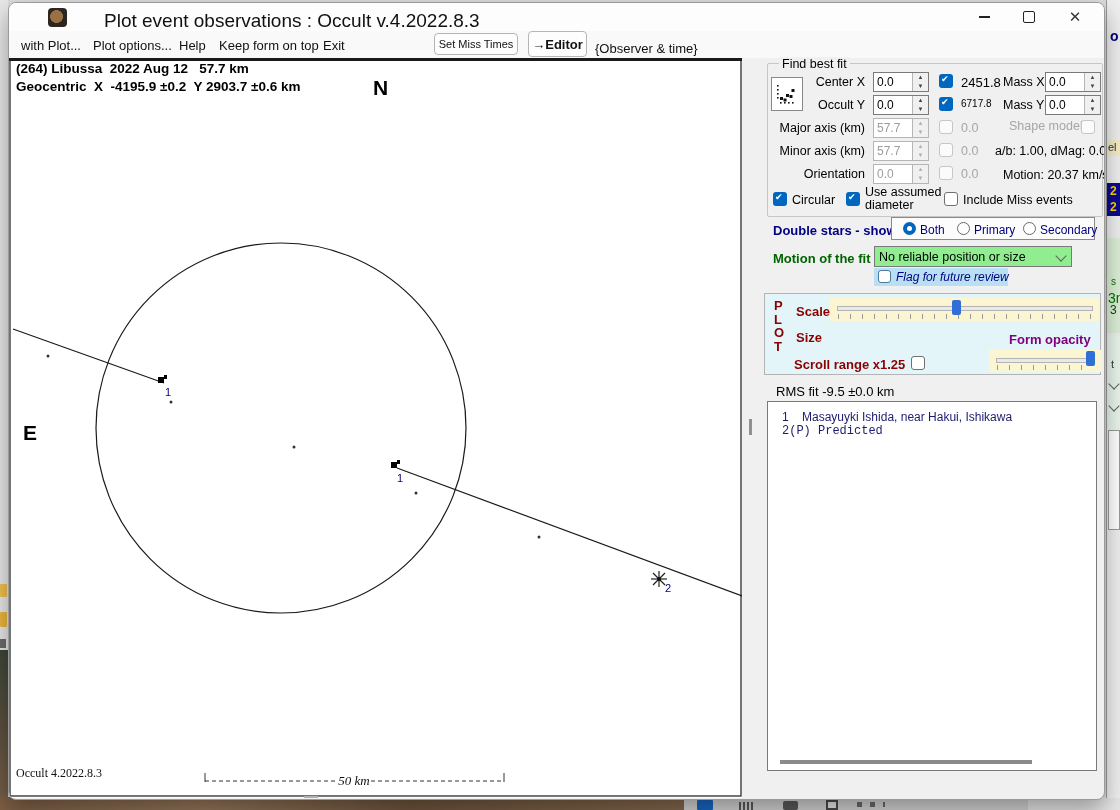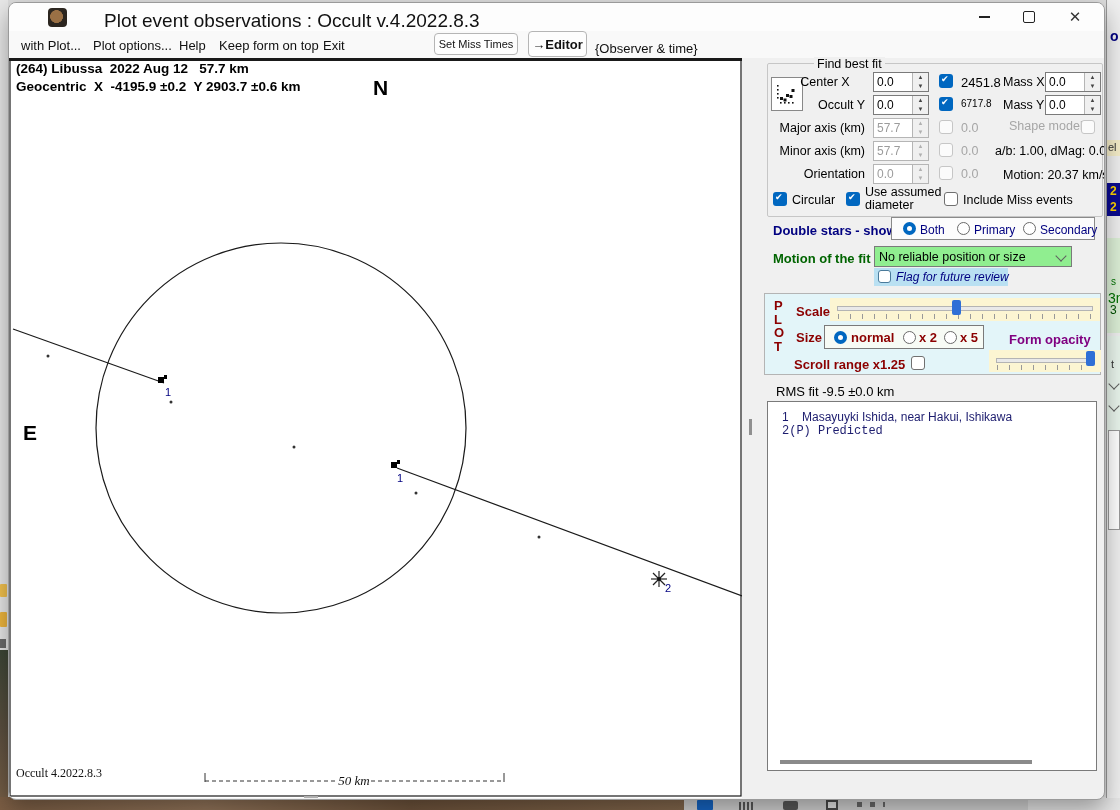--- a/index.html
+++ b/index.html
@@ -167,42 +167,42 @@
       <div class="plot-hdr" style="top:21px;">Geocentric  X  -4195.9 ±0.2  Y 2903.7 ±0.6 km</div>
       <div class="compass" style="left:364px;top:18px;">N</div>
       <div class="compass" style="left:14px;top:363px;">E</div>
       <div class="abs plot-serif" style="left:7px;top:708px;font-size:12px;color:#111;">Occult 4.2022.8.3</div>
     </div>
 
     <div class="abs" style="left:740px;top:416px;width:3px;height:16px;background:#909090;"></div>
     <div class="abs" style="left:295px;top:793px;width:14px;height:2px;background:#b0b0b0;"></div>
 
     <div class="abs" style="left:758px;top:60px;width:334px;height:152px;border:1px solid #c6c6c6;border-radius:2px;"></div>
-    <div class="lbl" style="left:770px;top:54px;background:#f0f0f0;padding:0 3px;margin-left:35px;">Find best fit</div>
+    <div class="lbl" style="left:770px;top:54px;background:#f0f0f0;padding:0 3px;">Find best fit</div>
     <div class="abs" style="left:762px;top:74px;width:32px;height:34px;background:#fff;border:1px solid #888;box-sizing:border-box;display:flex;align-items:center;justify-content:center;">
       <svg width="24" height="24" viewBox="0 0 24 24">
         <g fill="#111">
           <rect x="2" y="3" width="1.6" height="1.6"></rect>
             <rect x="2" y="7" width="1.6" height="1.6"></rect>
             <rect x="2" y="11" width="1.6" height="1.6"></rect>
             <rect x="2" y="15" width="1.6" height="1.6"></rect>
           <rect x="5" y="20" width="1.6" height="1.6"></rect>
             <rect x="9" y="20" width="1.6" height="1.6"></rect>
             <rect x="13" y="20" width="1.6" height="1.6"></rect>
             <rect x="17" y="20" width="1.6" height="1.6"></rect>
           <rect x="5" y="15" width="3" height="3"></rect>
             <rect x="8.5" y="16.5" width="3" height="3"></rect>
             <rect x="11" y="12" width="3" height="3"></rect>
             <rect x="14.5" y="13" width="3" height="3"></rect>
             <rect x="16.5" y="7" width="3" height="3"></rect>
         </g>
       </svg>
     </div>
 
-    <div class="lbl" style="left:776px;top:72px;width:80px;text-align:center;">Center X</div>
+    <div class="lbl" style="left:776px;top:72px;width:80px;text-align:right;">Center X</div>
     <div class="sp" style="left:864px;top:69px;">
       <div class="val">0.0</div>
       <div class="btns">
           <span class="up"></span>
           <span class="dn"></span>
         </div>
     </div>
     <div class="cb checked" style="left:930px;top:71px;"></div>
     <div class="lbl" style="left:952px;top:72px;font-size:13px;">2451.8</div>
     <div class="lbl" style="left:994px;top:72px;">Mass X</div>
@@ -304,28 +304,20 @@
         <div>O</div>
         <div>T</div>
       </div>
       <div class="abs bold maroon" style="left:31px;top:10px;font-size:13px;">Scale</div>
       <div class="slider" style="left:65px;top:4px;width:270px;height:23px;">
         <div class="track"></div>
         <div class="ticks"></div>
         <div class="thumb" style="left:122px;"></div>
       </div>
       <div class="abs bold maroon" style="left:31px;top:36px;font-size:13px;">Size</div>
-      <div class="abs" style="left:59px;top:31px;width:160px;height:24px;border:1px solid #7a7a7a;background:#f7fbf5;box-sizing:border-box;">
-        <div class="radio sel" style="left:9px;top:5px;"></div>
-        <div class="abs bold maroon nowrap" style="left:26px;top:4px;font-size:13px;">normal</div>
-        <div class="radio" style="left:78px;top:5px;"></div>
-        <div class="abs bold maroon nowrap" style="left:94px;top:4px;font-size:13px;">x 2</div>
-        <div class="radio" style="left:119px;top:5px;"></div>
-        <div class="abs bold maroon nowrap" style="left:135px;top:4px;font-size:13px;">x 5</div>
-      </div>
       <div class="abs bold purple" style="left:244px;top:38px;font-size:13px;">Form opacity</div>
       <div class="abs bold maroon" style="left:29px;top:63px;font-size:13px;">Scroll range x1.25</div>
       <div class="cb un" style="left:146px;top:62px;"></div>
       <div class="slider" style="left:224px;top:56px;width:112px;height:22px;">
         <div class="track"></div>
         <div class="ticks"></div>
         <div class="thumb" style="left:97px;top:1px;"></div>
       </div>
     </div>
 

